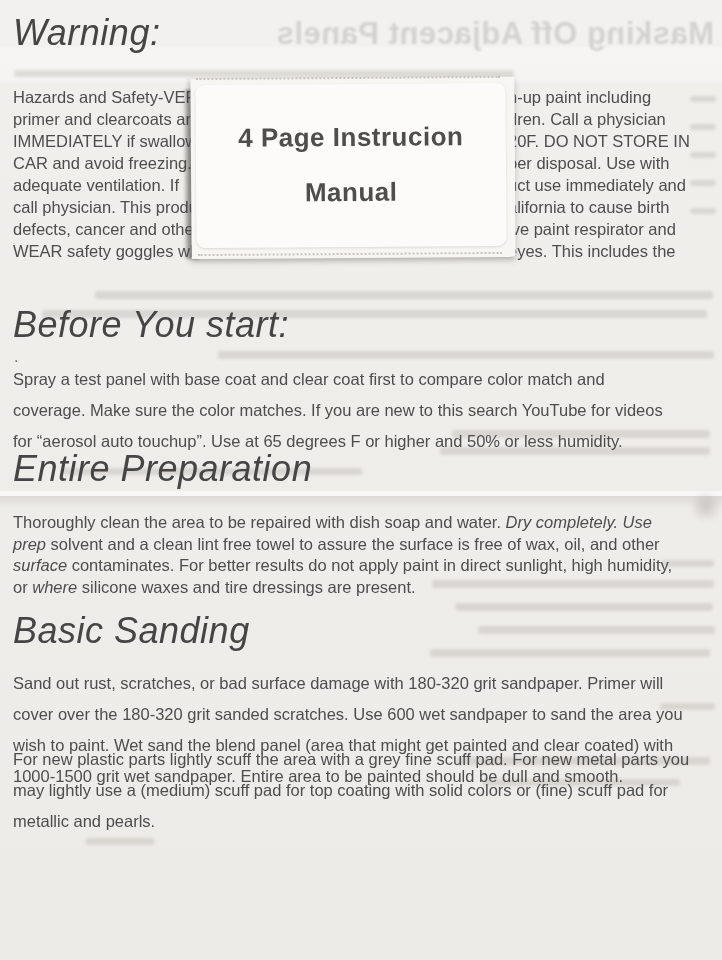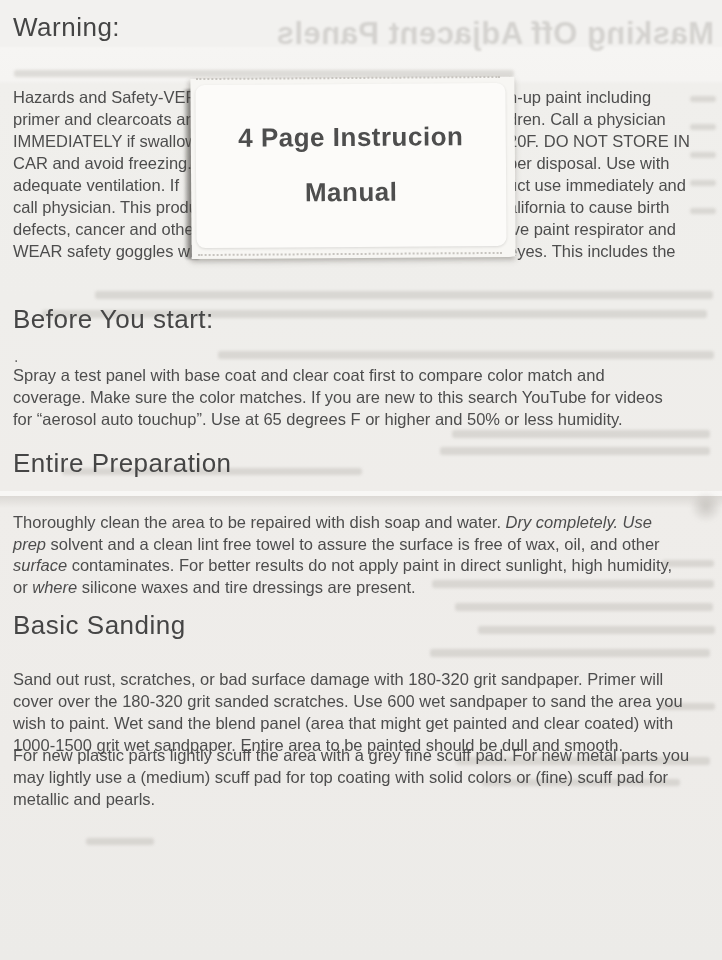--- a/index.html
+++ b/index.html
@@ -18,25 +18,25 @@
     color:rgba(168,165,159,.40);transform:scaleX(-1);filter:blur(.8px);
   }
   
   .crease-light{position:absolute;left:0;top:491px;width:722px;height:5px;background:#f8f7f5;filter:blur(.6px);z-index:0;}
   .crease-dark{position:absolute;left:0;top:496px;width:722px;height:12px;z-index:0;
     background:linear-gradient(180deg,rgba(150,145,138,.22),rgba(150,145,138,0));}
   .crease-edge{position:absolute;left:690px;top:492px;width:32px;height:30px;z-index:0;
     background:radial-gradient(closest-side,rgba(110,105,98,.28),rgba(110,105,98,0));filter:blur(2px);}
   
   .heading{
-    position:absolute;z-index:1;font-size:26px;font-weight:400;letter-spacing:.5px;
-    color:#454545;white-space:nowrap;
+    position:absolute;z-index:1;font-size:36px;font-weight:400;letter-spacing:.5px;
+    color:#454545;white-space:nowrap;font-style:italic;
   }
   .body-text{
-    position:absolute;z-index:1;font-size:16.5px;line-height:22px;color:#4d4d4d;text-align:left;
+    position:absolute;z-index:1;font-size:16.5px;line-height:31px;color:#4d4d4d;text-align:left;
   }
   .it{font-style:italic;}
   .stray{position:absolute;z-index:1;font-size:16px;color:#6a6a6a;}
   
   #warning-lines{position:absolute;left:13px;top:88px;width:700px;z-index:1;}
   .w-row{position:relative;height:22px;font-size:16.5px;color:#4d4d4d;white-space:nowrap;}
   .w-row .frag-right{position:absolute;left:495px;top:0;}
   
   #sticker-group{position:absolute;left:182px;top:74px;width:334px;height:188px;z-index:3;transform:rotate(-0.4deg);}
   .sticker-shadow{

